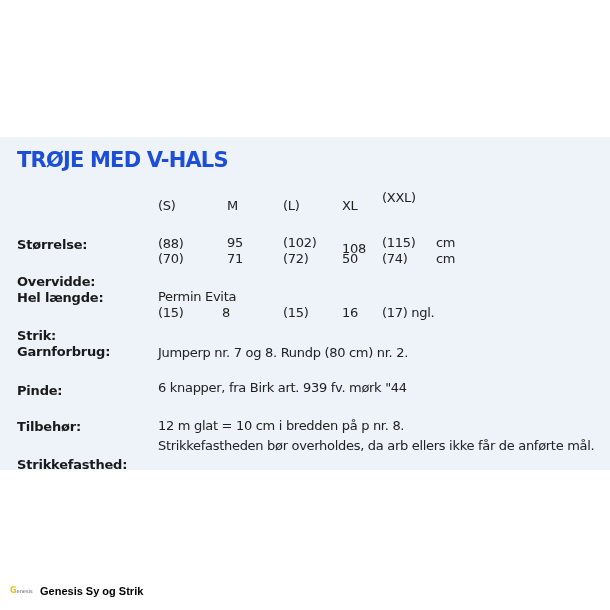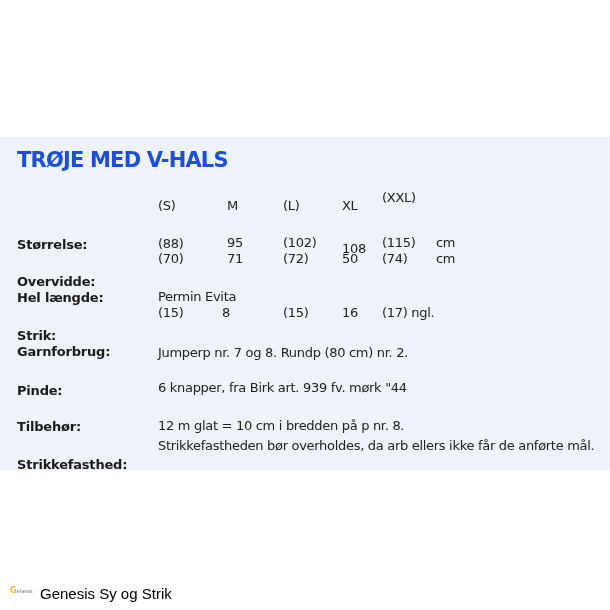--- a/index.html
+++ b/index.html
@@ -23,21 +23,21 @@
       position: absolute; font-size: 13px; color: #222; white-space: nowrap; letter-spacing: -0.3px;
     }
     .c0 { left: 158px; } .c1 { left: 227px; } .c2 { left: 283px; } .c3 { left: 342px; } .c4 { left: 382px; } .c5 { left: 436px; }
     .text { left: 158px; }
     .footer-logo {
       position: absolute; left: 10px; top: 587px; width: 23px; height: 8px;
       font-size: 5px; color: #555; line-height: 8px; white-space: nowrap;
     }
     .footer-logo .g { color: #e8c21a; font-weight: bold; font-size: 8px; }
     .footer-brand {
-      position: absolute; left: 40px; top: 585px; font-size: 15px; font-weight: normal;
+      position: absolute; left: 40px; top: 585px; font-size: 11px; font-weight: bold;
       font-family: "Liberation Sans", sans-serif; color: #000; white-space: nowrap;
     }
   </style>
 </head>
 <body>
 
 <div class="panel"></div>
 
 <div class="title">TRØJE MED V-HALS</div>
 

